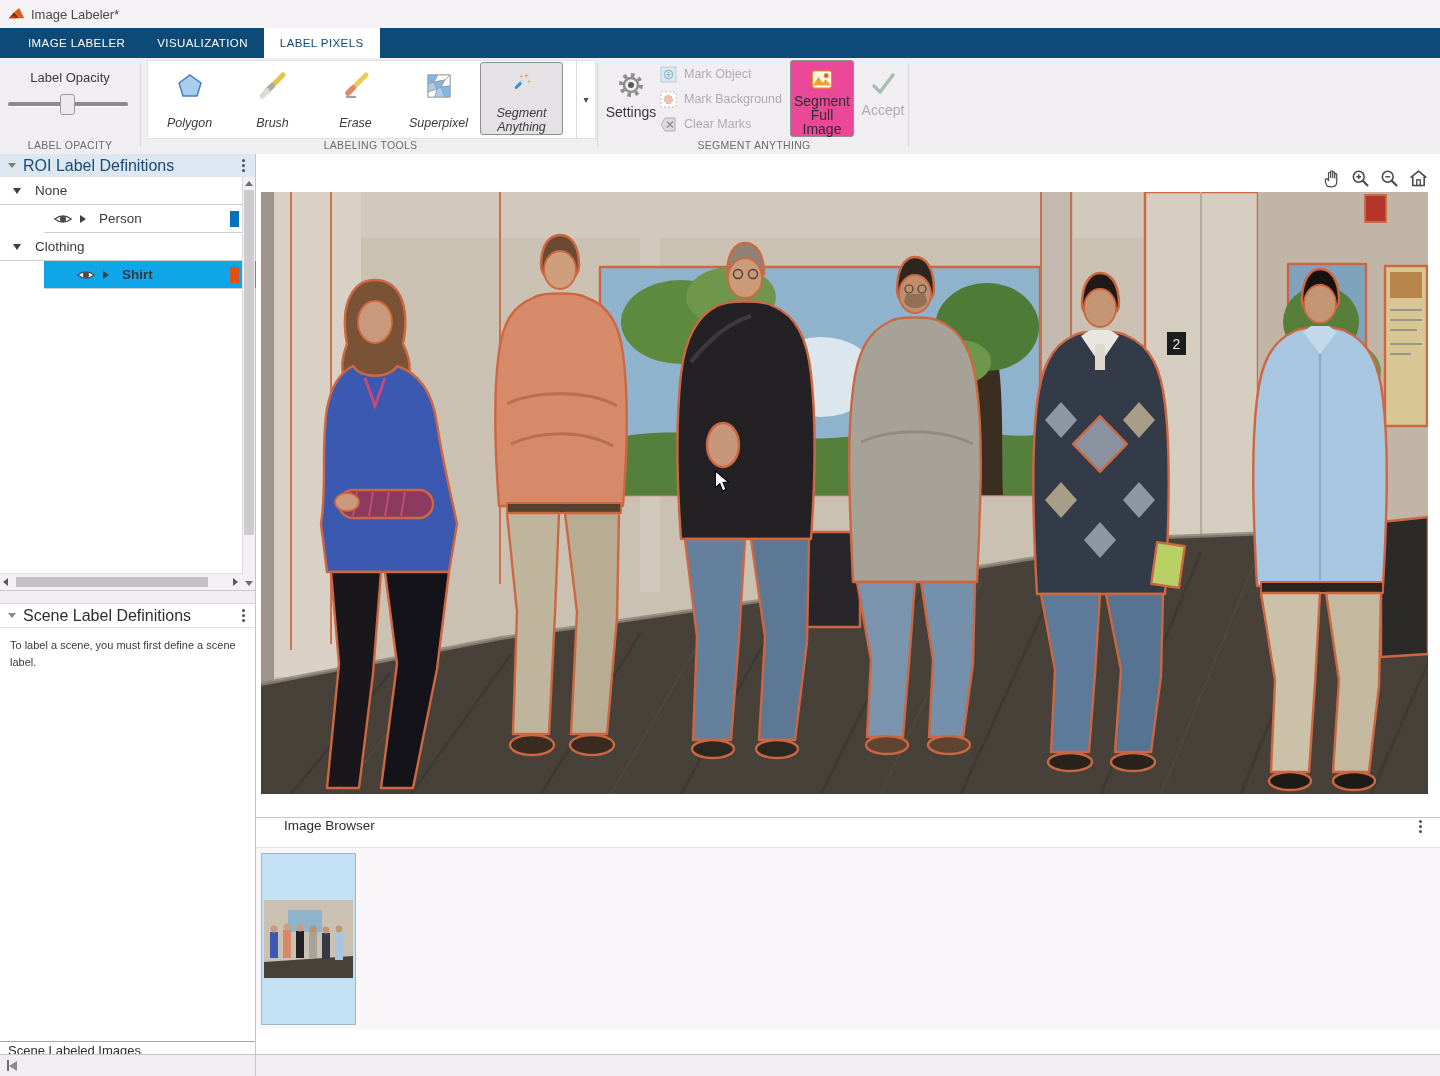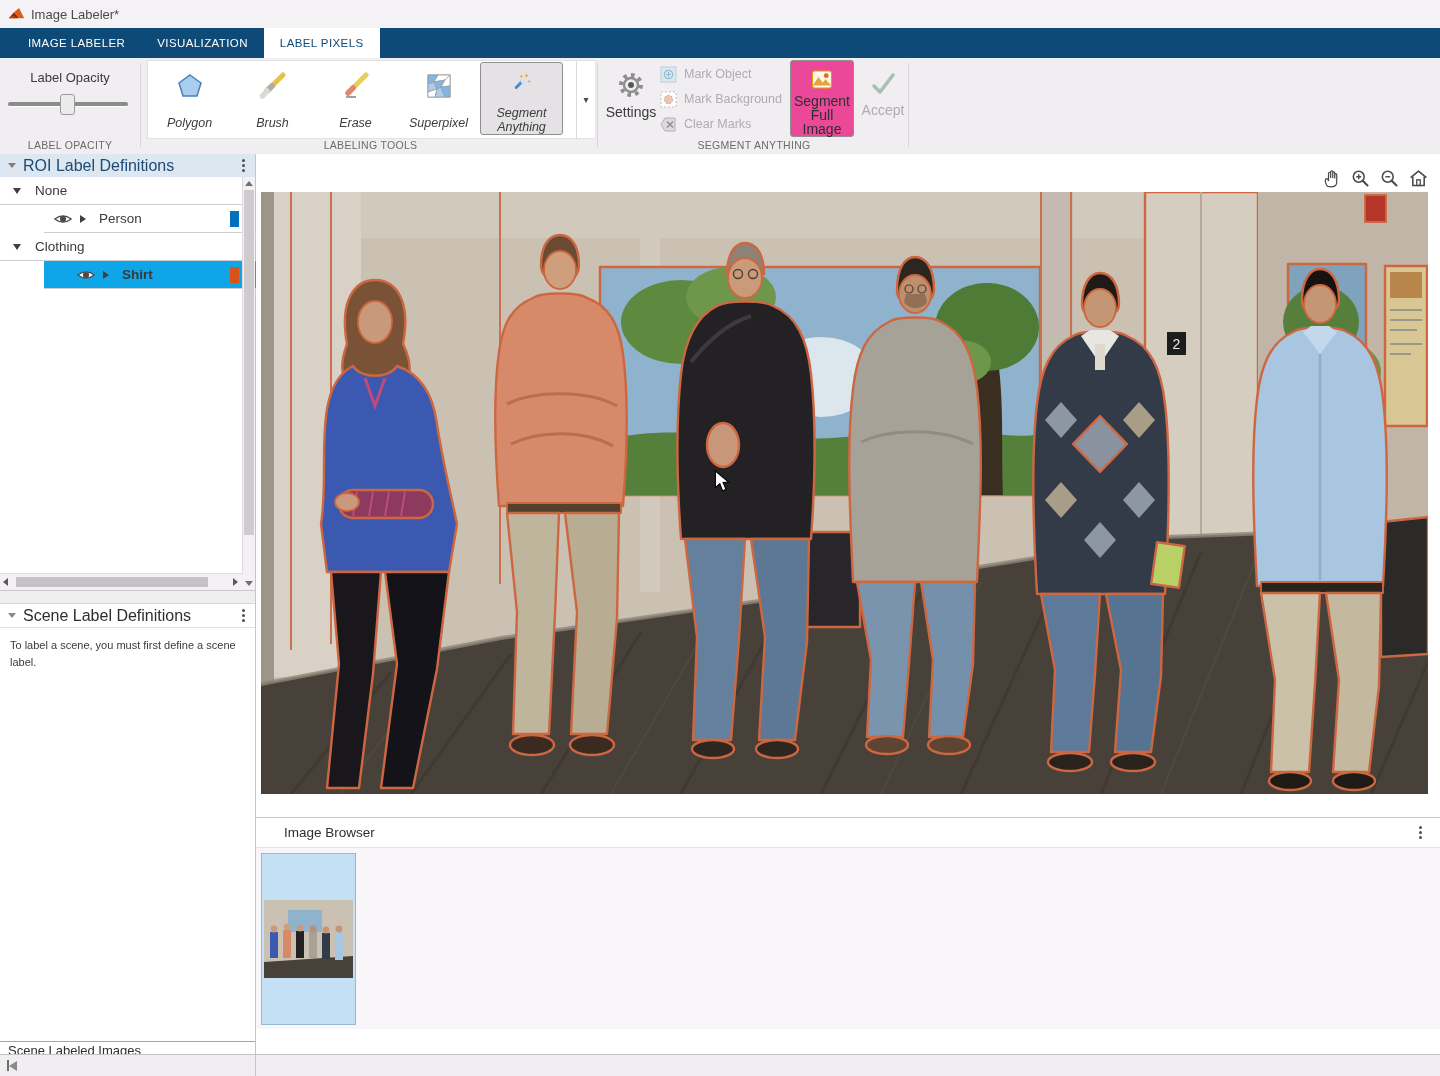--- a/index.html
+++ b/index.html
@@ -80,21 +80,21 @@
   #tabgrip{position:absolute;left:3px;top:6px;display:flex;flex-direction:column;gap:2px;}
   #tabgrip i{width:7px;height:1.5px;background:#9a9a9a;display:block;}
   #doctab{margin-left:13px;width:88px;height:25px;background:#fff;border:1px solid #c6c4c6;border-bottom:none;
           border-top:3px solid #2a7ab8;box-sizing:border-box;font-size:13px;color:#3a3a3a;
           padding-left:10px;line-height:20px;}
   #doctabs .kebab{margin-right:16px;margin-bottom:5px;}
   #canvas{position:relative;height:663px;background:#fff;overflow:hidden;}
   #navtools{position:absolute;top:13px;right:11px;display:flex;gap:7px;z-index:5;}
   #navtools span{width:22px;height:22px;display:flex;align-items:center;justify-content:center;}
   #photo{position:absolute;left:5px;top:38px;}
-  #browser-head{height:29px;border-top:1px solid #c9c7c9;background:#fff;display:flex;align-items:center;
+  #browser-head{height:29px;border-top:1px solid #c9c7c9;background:#fff;display:flex;
                 padding-left:28px;font-size:13.5px;color:#2e2e2e;}
   #browser-head .kebab{margin-right:16px;}
   #browser-body{height:181px;background:#f9f6f9;border-top:1px solid #e6e4e6;position:relative;}
   #thumb{position:absolute;left:5px;top:5px;width:95px;height:172px;background:#c3e0f5;border:1px solid #99b9d2;
          box-sizing:border-box;display:flex;align-items:center;justify-content:center;}
   
   #statusbar{position:absolute;left:0;bottom:0;width:100%;height:22px;background:#f0eef0;border-top:1px solid #c6c4c6;
              display:flex;box-sizing:border-box;font-size:13px;}
   #status-left{width:256px;border-right:1px solid #c6c4c6;display:flex;align-items:center;padding-left:7px;box-sizing:border-box;}
   #status-right{flex:1;display:flex;align-items:center;padding-left:8px;color:#3a3a3a;}

